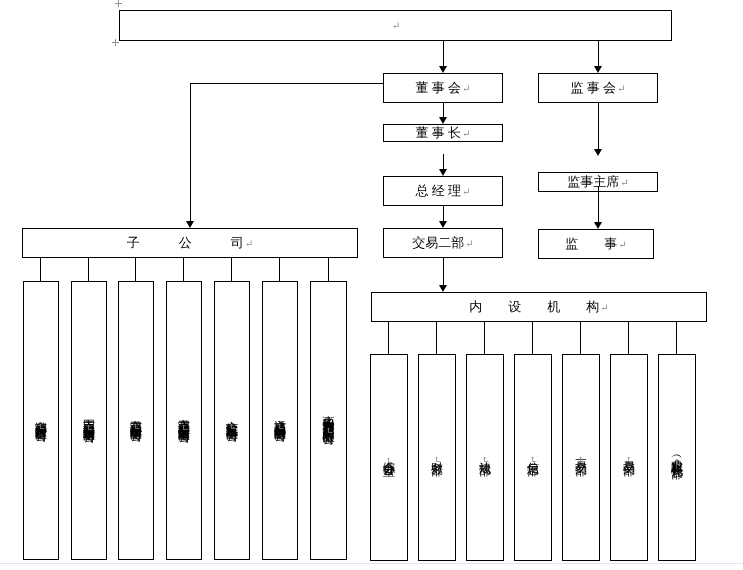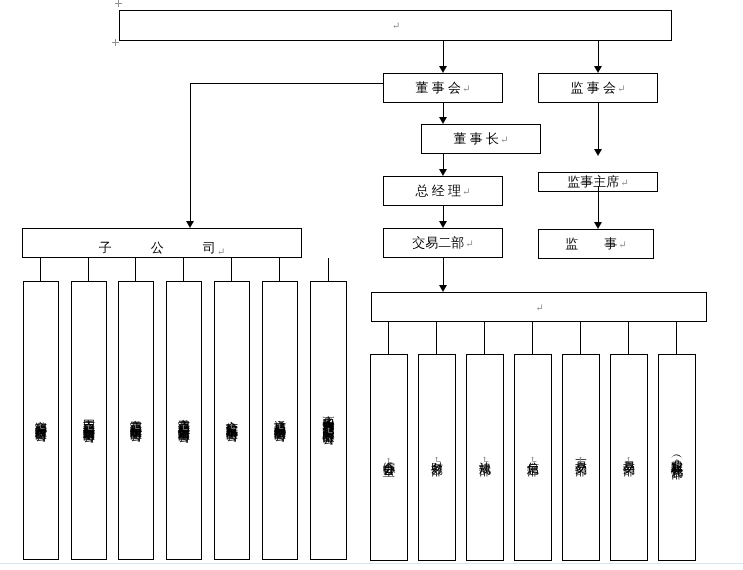--- a/index.html
+++ b/index.html
@@ -82,46 +82,47 @@
   </div>
 
   <div class="box hbox" style="left:383px;top:73px;width:120px;height:30px;">
     <span>董 事 会</span>
       <span class="ret">↵</span>
   </div>
   <div class="box hbox" style="left:538px;top:73px;width:120px;height:30px;">
     <span>监 事 会</span>
       <span class="ret">↵</span>
   </div>
-  <div class="box hbox" style="left:383px;top:124px;width:120px;height:30px;margin-left:38px;">
+  <div class="box hbox" style="left:383px;top:124px;width:120px;height:18px;">
     <span>董 事 长</span>
       <span class="ret">↵</span>
   </div>
   <div class="box hbox" style="left:538px;top:172px;width:120px;height:20px;">
     <span>监事主席</span>
       <span class="ret">↵</span>
   </div>
   <div class="box hbox" style="left:383px;top:176px;width:120px;height:30px;">
     <span>总 经 理</span>
       <span class="ret">↵</span>
   </div>
   <div class="box hbox" style="left:383px;top:228px;width:120px;height:30px;">
     <span>交易二部</span>
       <span class="ret">↵</span>
   </div>
   <div class="box hbox" style="left:538px;top:229px;width:116px;height:30px;">
     <span>监　　事</span>
       <span class="ret">↵</span>
   </div>
 
-  <div class="box hbox" style="left:22px;top:228px;width:280px;height:30px;align-items:flex-end;">
+  <div class="box hbox" style="left:22px;top:228px;width:336px;height:30px;">
     <span>子　　　公　　　司</span>
       <span class="ret">↵</span>
   </div>
   <div class="box hbox" style="left:371px;top:292px;width:336px;height:30px;">
+    <span>内　　设　　机　　构</span>
       <span class="ret">↵</span>
   </div>
 
   <div class="box vbox" style="left:23px;top:281px;width:36px;height:279px;">
     <span class="vtext"><span>市潞州资产经营有限公司</span><span class="ret">↵</span></span>
   </div>
   <div class="box vbox" style="left:71px;top:281px;width:36px;height:279px;">
     <span class="vtext"><span>市国立二手车交易市场有限公司</span><span class="ret">↵</span></span>
   </div>
   <div class="box vbox" style="left:118px;top:281px;width:36px;height:279px;">

